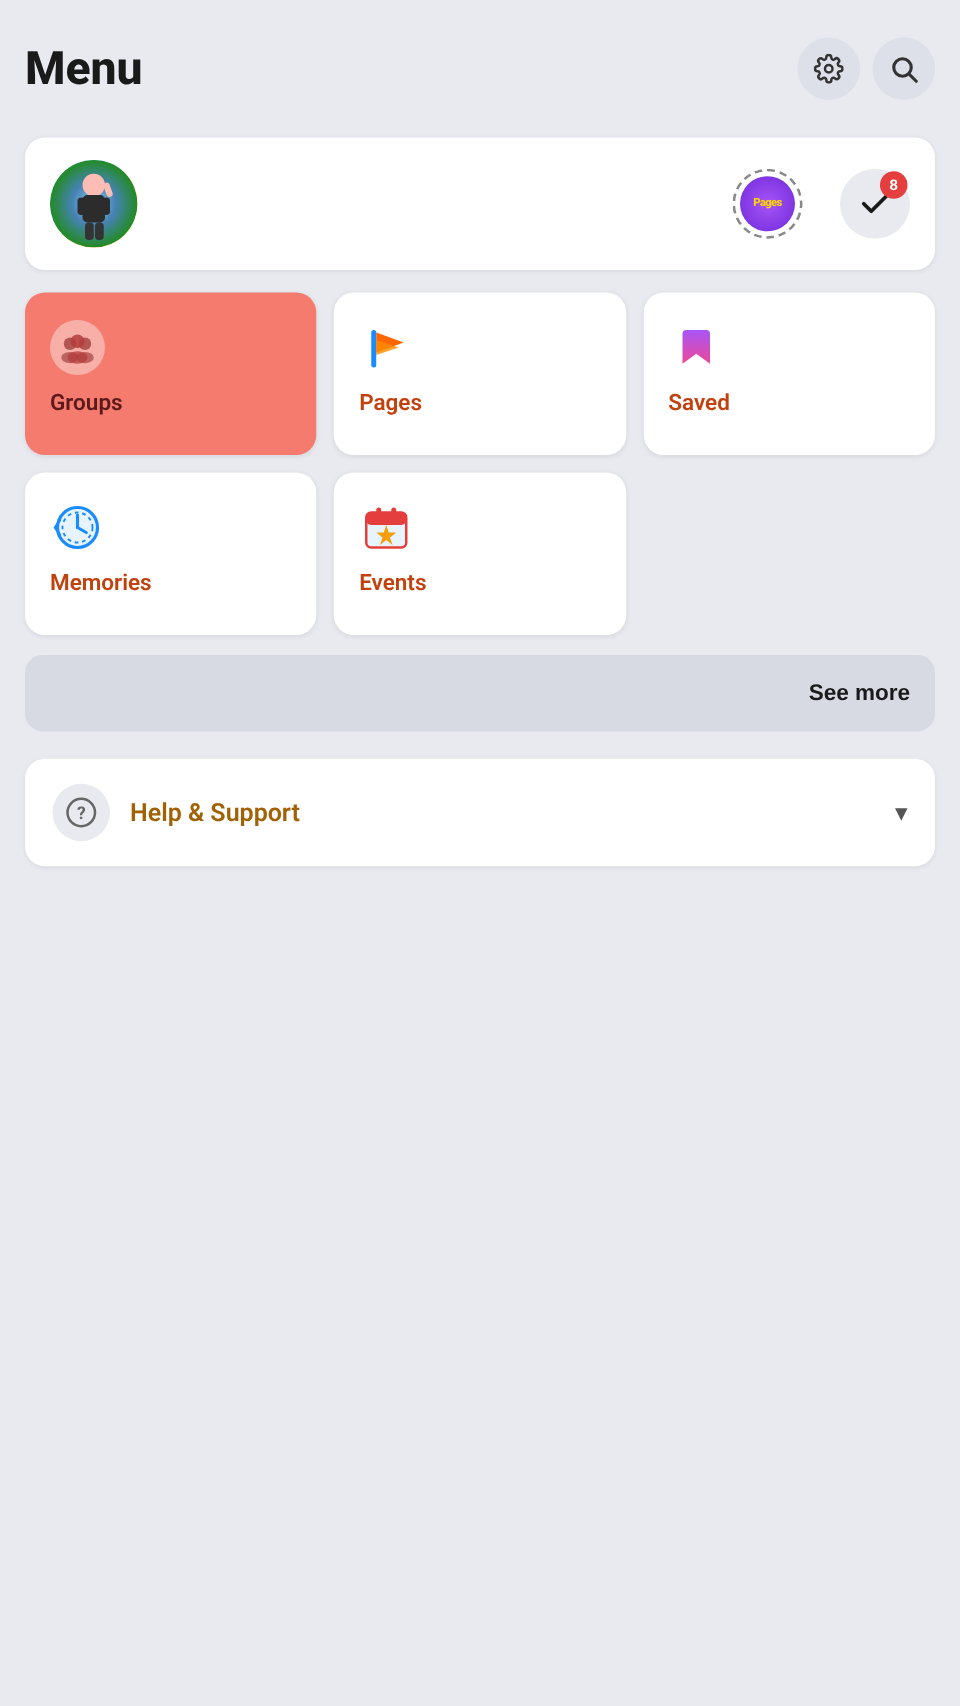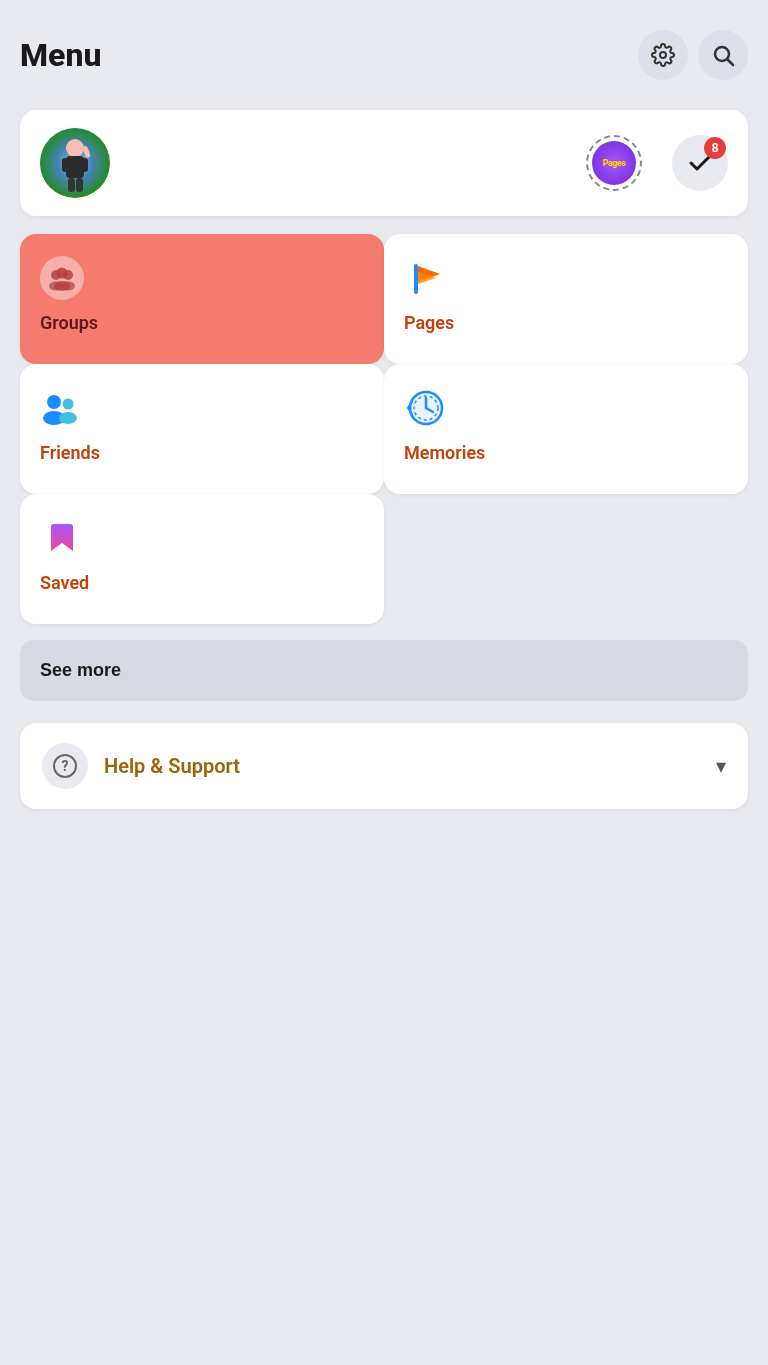--- a/index.html
+++ b/index.html
@@ -14,21 +14,21 @@
 
     
     .header {
       display: flex;
       align-items: center;
       justify-content: space-between;
       margin-bottom: 20px;
       padding: 10px 0;
     }
     .header-title {
-      font-size: 32px;
+      font-size: 37px;
       font-weight: 800;
       color: #1a1a1a;
     }
     .header-icons {
       display: flex;
       gap: 10px;
     }
     .icon-btn {
       width: 50px;
       height: 50px;
@@ -119,21 +119,22 @@
       font-size: 12px;
       font-weight: 700;
       display: flex;
       align-items: center;
       justify-content: center;
     }
 
     
     .menu-grid {
       display: grid;
-      grid-template-columns: 1fr 1fr;
+      grid-template-columns: 1fr 1fr 1fr;
+      gap: 14px;
       margin-bottom: 16px;
     }
     .menu-item {
       background: #fff;
       border-radius: 16px;
       padding: 22px 20px 18px 20px;
       cursor: pointer;
       box-shadow: 0 1px 4px rgba(0,0,0,0.07);
       display: flex;
       flex-direction: column;
@@ -178,21 +179,21 @@
       width: 100%;
       background: #d8dae3;
       border: none;
       border-radius: 14px;
       padding: 20px;
       font-size: 18px;
       font-weight: 700;
       color: #1a1a1a;
       cursor: pointer;
       margin-bottom: 18px;
-      text-align: left;
+      text-align: right;
     }
 
     
     .help-row {
       background: #fff;
       border-radius: 16px;
       padding: 20px 22px;
       display: flex;
       align-items: center;
       gap: 16px;
@@ -313,62 +314,66 @@
         <rect x="8" y="6" width="4" height="30" rx="2" fill="#1a8cff"></rect>
         <polygon points="12,8 34,16 12,24" fill="#ff6600"></polygon>
         <polygon points="12,14 30,20 12,26" fill="#ff8c00" opacity="0.8"></polygon>
       </svg>
     </div>
     <span class="menu-item-label">Pages</span>
   </div>
 
 
 
-  <div class="menu-item">
-    <div class="menu-icon">
-      <svg width="44" height="44" viewBox="0 0 44 44">
-        <circle cx="14" cy="16" r="7" fill="#1a8cff"></circle>
-        <ellipse cx="14" cy="32" rx="11" ry="7" fill="#1a8cff"></ellipse>
-        <circle cx="28" cy="18" r="5.5" fill="#40c0e0"></circle>
-        <ellipse cx="28" cy="32" rx="9" ry="6" fill="#40c0e0"></ellipse>
-      </svg>
-    </div>
-    <span class="menu-item-label">Friends</span>
-  </div>
-
-
-  <div class="menu-item">
-    <div class="menu-icon">
-      <svg width="44" height="44" viewBox="0 0 44 44">
-        <circle cx="22" cy="22" r="16" fill="#e8f4fd" stroke="#1a8cff" stroke-width="2.5"></circle>
-        <circle cx="22" cy="22" r="12" fill="none" stroke="#1a8cff" stroke-width="1.5" stroke-dasharray="3,3"></circle>
-        <line x1="22" y1="12" x2="22" y2="22" stroke="#1a8cff" stroke-width="2.5" stroke-linecap="round"></line>
-        <line x1="22" y1="22" x2="29" y2="26" stroke="#1a8cff" stroke-width="2.5" stroke-linecap="round"></line>
-        <polyline points="8,16 4,22 8,28" stroke="#1a8cff" stroke-width="2" fill="none" stroke-linecap="round"></polyline>
-      </svg>
-    </div>
-    <span class="menu-item-label">Memories</span>
-  </div>
+
 
   <div class="menu-item">
     <div class="menu-icon">
       <svg width="44" height="44" viewBox="0 0 44 44">
         <defs>
           <linearGradient id="savedGrad" x1="0" y1="0" x2="0" y2="1">
             <stop offset="0%" stop-color="#a855f7"></stop>
             <stop offset="100%" stop-color="#ec4899"></stop>
           </linearGradient>
         </defs>
         <path d="M14 8 h16 a3 3 0 0 1 3 3 v24 l-11-8 -11 8 V11 a3 3 0 0 1 3-3z" fill="url(#savedGrad)"></path>
       </svg>
     </div>
     <span class="menu-item-label">Saved</span>
   </div>
 
-
+  <div class="menu-item">
+    <div class="menu-icon">
+      <svg width="44" height="44" viewBox="0 0 44 44">
+        <circle cx="22" cy="22" r="16" fill="#e8f4fd" stroke="#1a8cff" stroke-width="2.5"></circle>
+        <circle cx="22" cy="22" r="12" fill="none" stroke="#1a8cff" stroke-width="1.5" stroke-dasharray="3,3"></circle>
+        <line x1="22" y1="12" x2="22" y2="22" stroke="#1a8cff" stroke-width="2.5" stroke-linecap="round"></line>
+        <line x1="22" y1="22" x2="29" y2="26" stroke="#1a8cff" stroke-width="2.5" stroke-linecap="round"></line>
+        <polyline points="8,16 4,22 8,28" stroke="#1a8cff" stroke-width="2" fill="none" stroke-linecap="round"></polyline>
+      </svg>
+    </div>
+    <span class="menu-item-label">Memories</span>
+  </div>
+
+
+  <div class="menu-item">
+    <div class="menu-icon">
+      <svg width="44" height="44" viewBox="0 0 44 44">
+
+        <rect x="6" y="10" width="32" height="28" rx="4" fill="#e8f4fd" stroke="#e53e3e" stroke-width="2"></rect>
+        <rect x="6" y="10" width="32" height="10" rx="4" fill="#e53e3e"></rect>
+
+        <rect x="14" y="6" width="4" height="8" rx="2" fill="#e53e3e"></rect>
+        <rect x="26" y="6" width="4" height="8" rx="2" fill="#e53e3e"></rect>
+
+        <polygon points="22,20 24,26 30,26 25,30 27,36 22,32 17,36 19,30 14,26 20,26" fill="#f59e0b"></polygon>
+      </svg>
+    </div>
+    <span class="menu-item-label">Events</span>
+  </div>
 
 </div>
 
 
 <button class="see-more-btn">See more</button>
 
 
 <div class="help-row">
   <div class="help-icon-wrap">
     <svg width="26" height="26" viewBox="0 0 26 26" fill="none">

